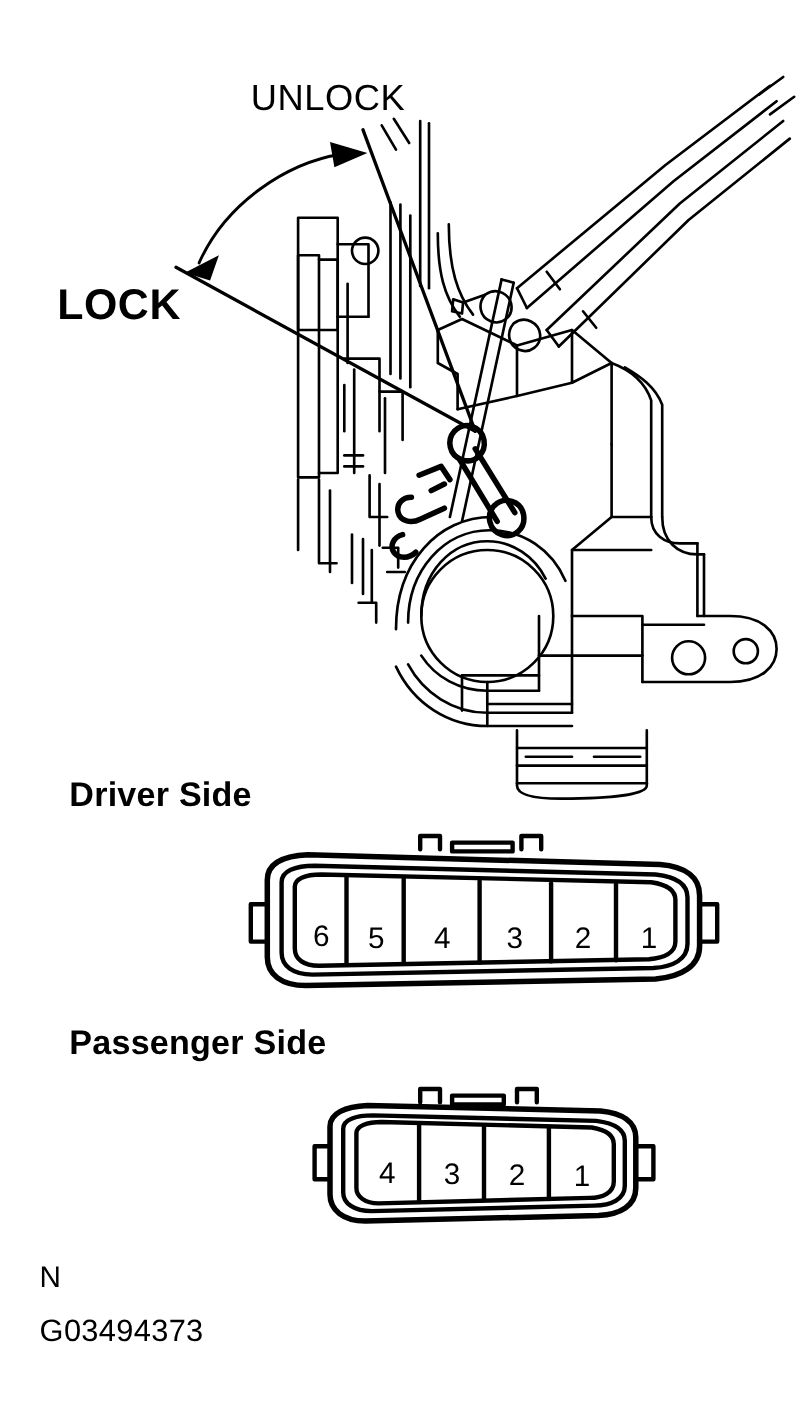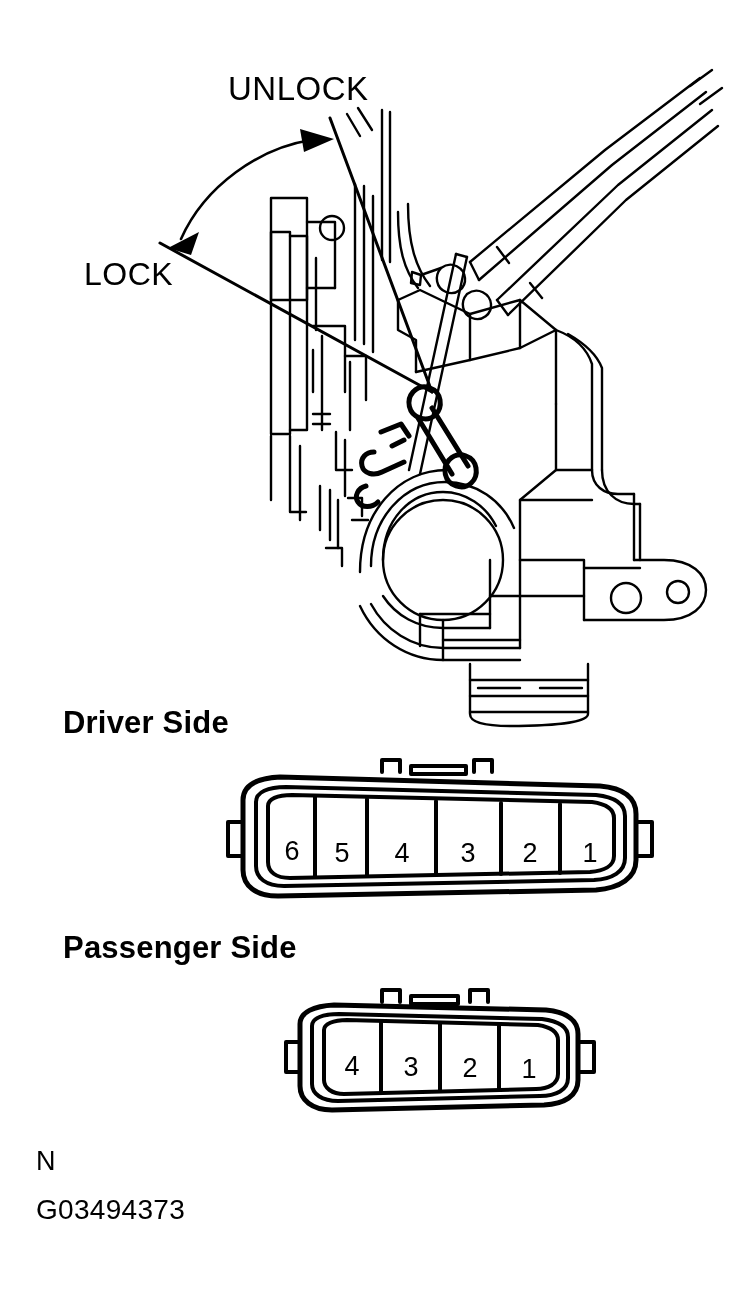--- a/index.html
+++ b/index.html
@@ -40,24 +40,23 @@
   .lbl-unlock {
     left: 228px;
     top: 72px;
     font-size: 33px;
     font-weight: 400;
     letter-spacing: 0.5px;
   }
   .lbl-lock {
     left: 52px;
     top: 258px;
-    font-size: 32px;
-    font-weight: 400;
+    font-size: 39px;
+    font-weight: 700;
     letter-spacing: 0.5px;
-    margin-left: 32px;
   }
   .cap-driver {
     left: 63px;
     top: 707px;
     font-size: 31px;
     font-weight: 700;
     letter-spacing: 0.2px;
   }
   .cap-passenger {
     left: 63px;

